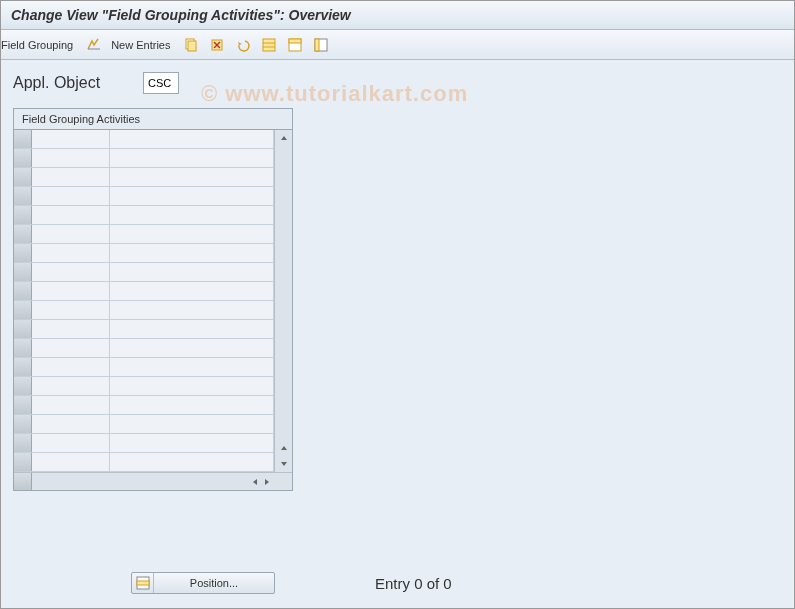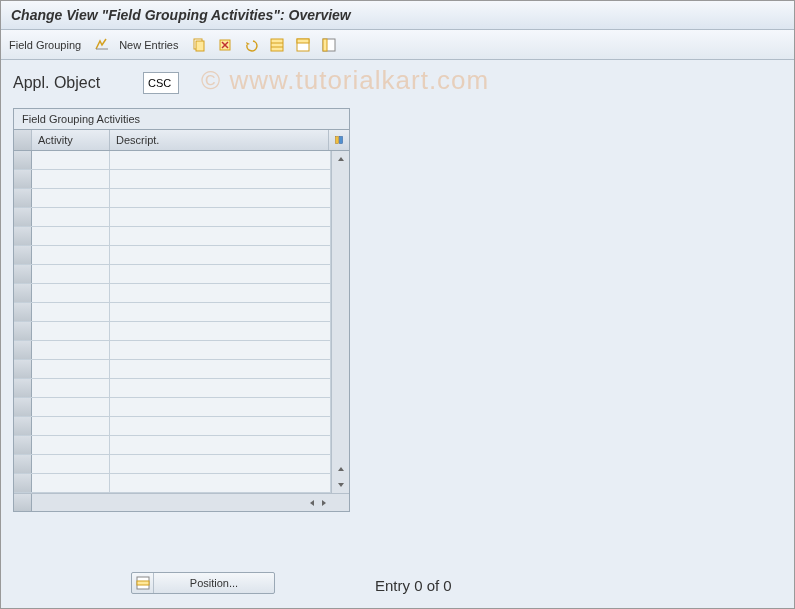--- a/index.html
+++ b/index.html
@@ -17,21 +17,21 @@
       background: linear-gradient(to bottom, #f5f8fc 0%, #dde6f0 100%);
       padding: 6px 10px;
       font-style: italic;
       font-weight: bold;
       font-size: 14px;
       color: #333;
       border-bottom: 1px solid #b0bcc8;
     }
     .toolbar {
       background: linear-gradient(to bottom, #f5f8fc 0%, #e2e9f1 100%);
-      padding: 4px 8px;
+      padding: 4px 0;
       display: flex;
       align-items: center;
       gap: 8px;
       border-bottom: 1px solid #b0bcc8;
       height: 30px;
     }
     .toolbar-text {
       font-size: 11px;
       color: #333;
       margin-right: 4px;
@@ -60,21 +60,21 @@
     }
     .field-input {
       border: 1px solid #9aa8b5;
       background: #fff;
       padding: 2px 4px;
       font-size: 11px;
       width: 36px;
       height: 22px;
     }
     .grid-panel {
-      width: 337px;
+      width: 280px;
       border: 1px solid #9aa8b5;
       background: #e5ebf2;
     }
     .grid-title {
       padding: 4px 8px;
       font-size: 11px;
       color: #333;
       background: #e5ebf2;
       border-bottom: 1px solid #9aa8b5;
     }
@@ -164,21 +164,21 @@
       flex:1;
       height: 12px;
       margin: 2px;
     }
     .bottom-bar {
       position: absolute;
       bottom: 14px;
       left: 0;
       width: 100%;
       display: flex;
-      align-items: flex-end;
+      align-items: center;
       padding-left: 130px;
     }
     .position-btn {
       display: flex;
       align-items: center;
       border: 1px solid #9aa8b5;
       background: linear-gradient(to bottom, #f4f7fa, #dde4ec);
       height: 22px;
       cursor: pointer;
       border-radius: 2px;
@@ -197,24 +197,24 @@
       font-size: 11px;
       color: #333;
     }
     .entry-text {
       margin-left: 100px;
       font-size: 15px;
       color: #333;
     }
     .watermark {
       position: absolute;
-      top: 64px;
+      top: 80px;
       left: 200px;
-      font-size: 26px;
-      font-weight: normal;
+      font-size: 22px;
+      font-weight: bold;
       color: rgba(230, 150, 80, 0.35);
       letter-spacing: 1px;
       pointer-events: none;
     }
   </style>
 </head>
 <body>
 
 <div class="title-bar">Change View "Field Grouping Activities": Overview</div>
 
@@ -268,31 +268,20 @@
 </div>
 
 <div class="content-area">
   <div class="field-row">
     <span class="field-label">Appl. Object</span>
     <input class="field-input" readonly="" value="CSC" style="">
   </div>
 
   <div class="grid-panel">
     <div class="grid-title">Field Grouping Activities</div>
-    <div class="grid-header">
-      <div class="grid-header-cell row-selector-header"></div>
-      <div class="grid-header-cell col-activity">Activity</div>
-      <div class="grid-header-cell col-descript">Descript.</div>
-      <div class="grid-header-cell col-config">
-        <svg width="14" height="14" viewBox="0 0 14 14">
-            <rect x="1" y="1" width="5" height="12" fill="#f0c040" stroke="#b08020"></rect>
-            <rect x="8" y="1" width="5" height="12" fill="#5090d0" stroke="#3060a0"></rect>
-          </svg>
-      </div>
-    </div>
     <div class="grid-body">
       <div class="grid-rows" id="grid-rows">
           <div class="grid-row">
             <div class="row-selector"></div>
             <div class="cell cell-activity"></div>
             <div class="cell cell-descript"></div>
           </div>
           <div class="grid-row">
             <div class="row-selector"></div>
             <div class="cell cell-activity"></div>

